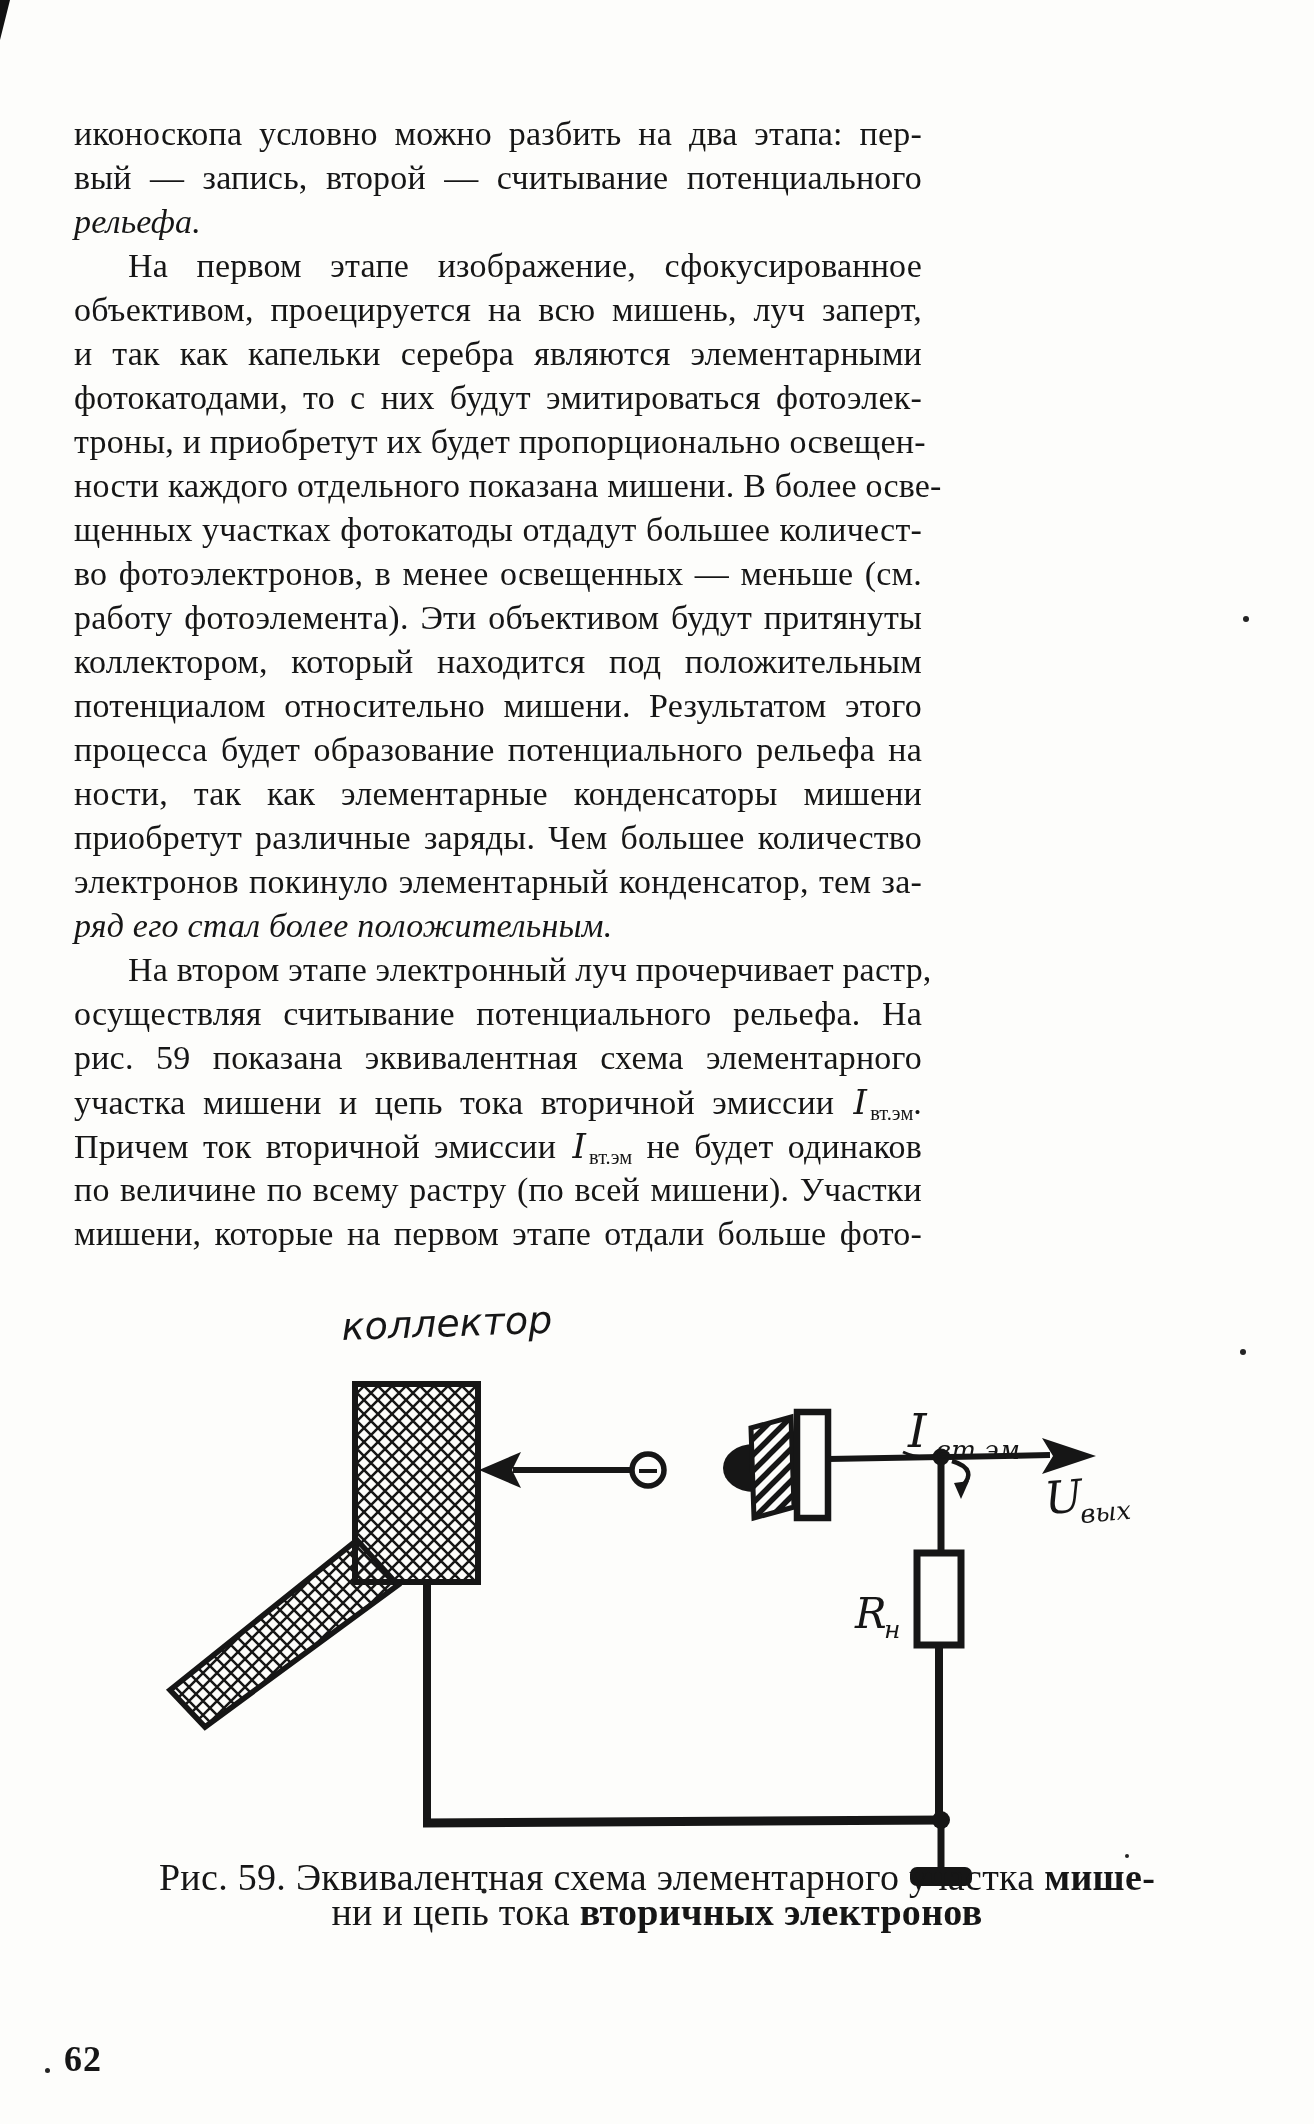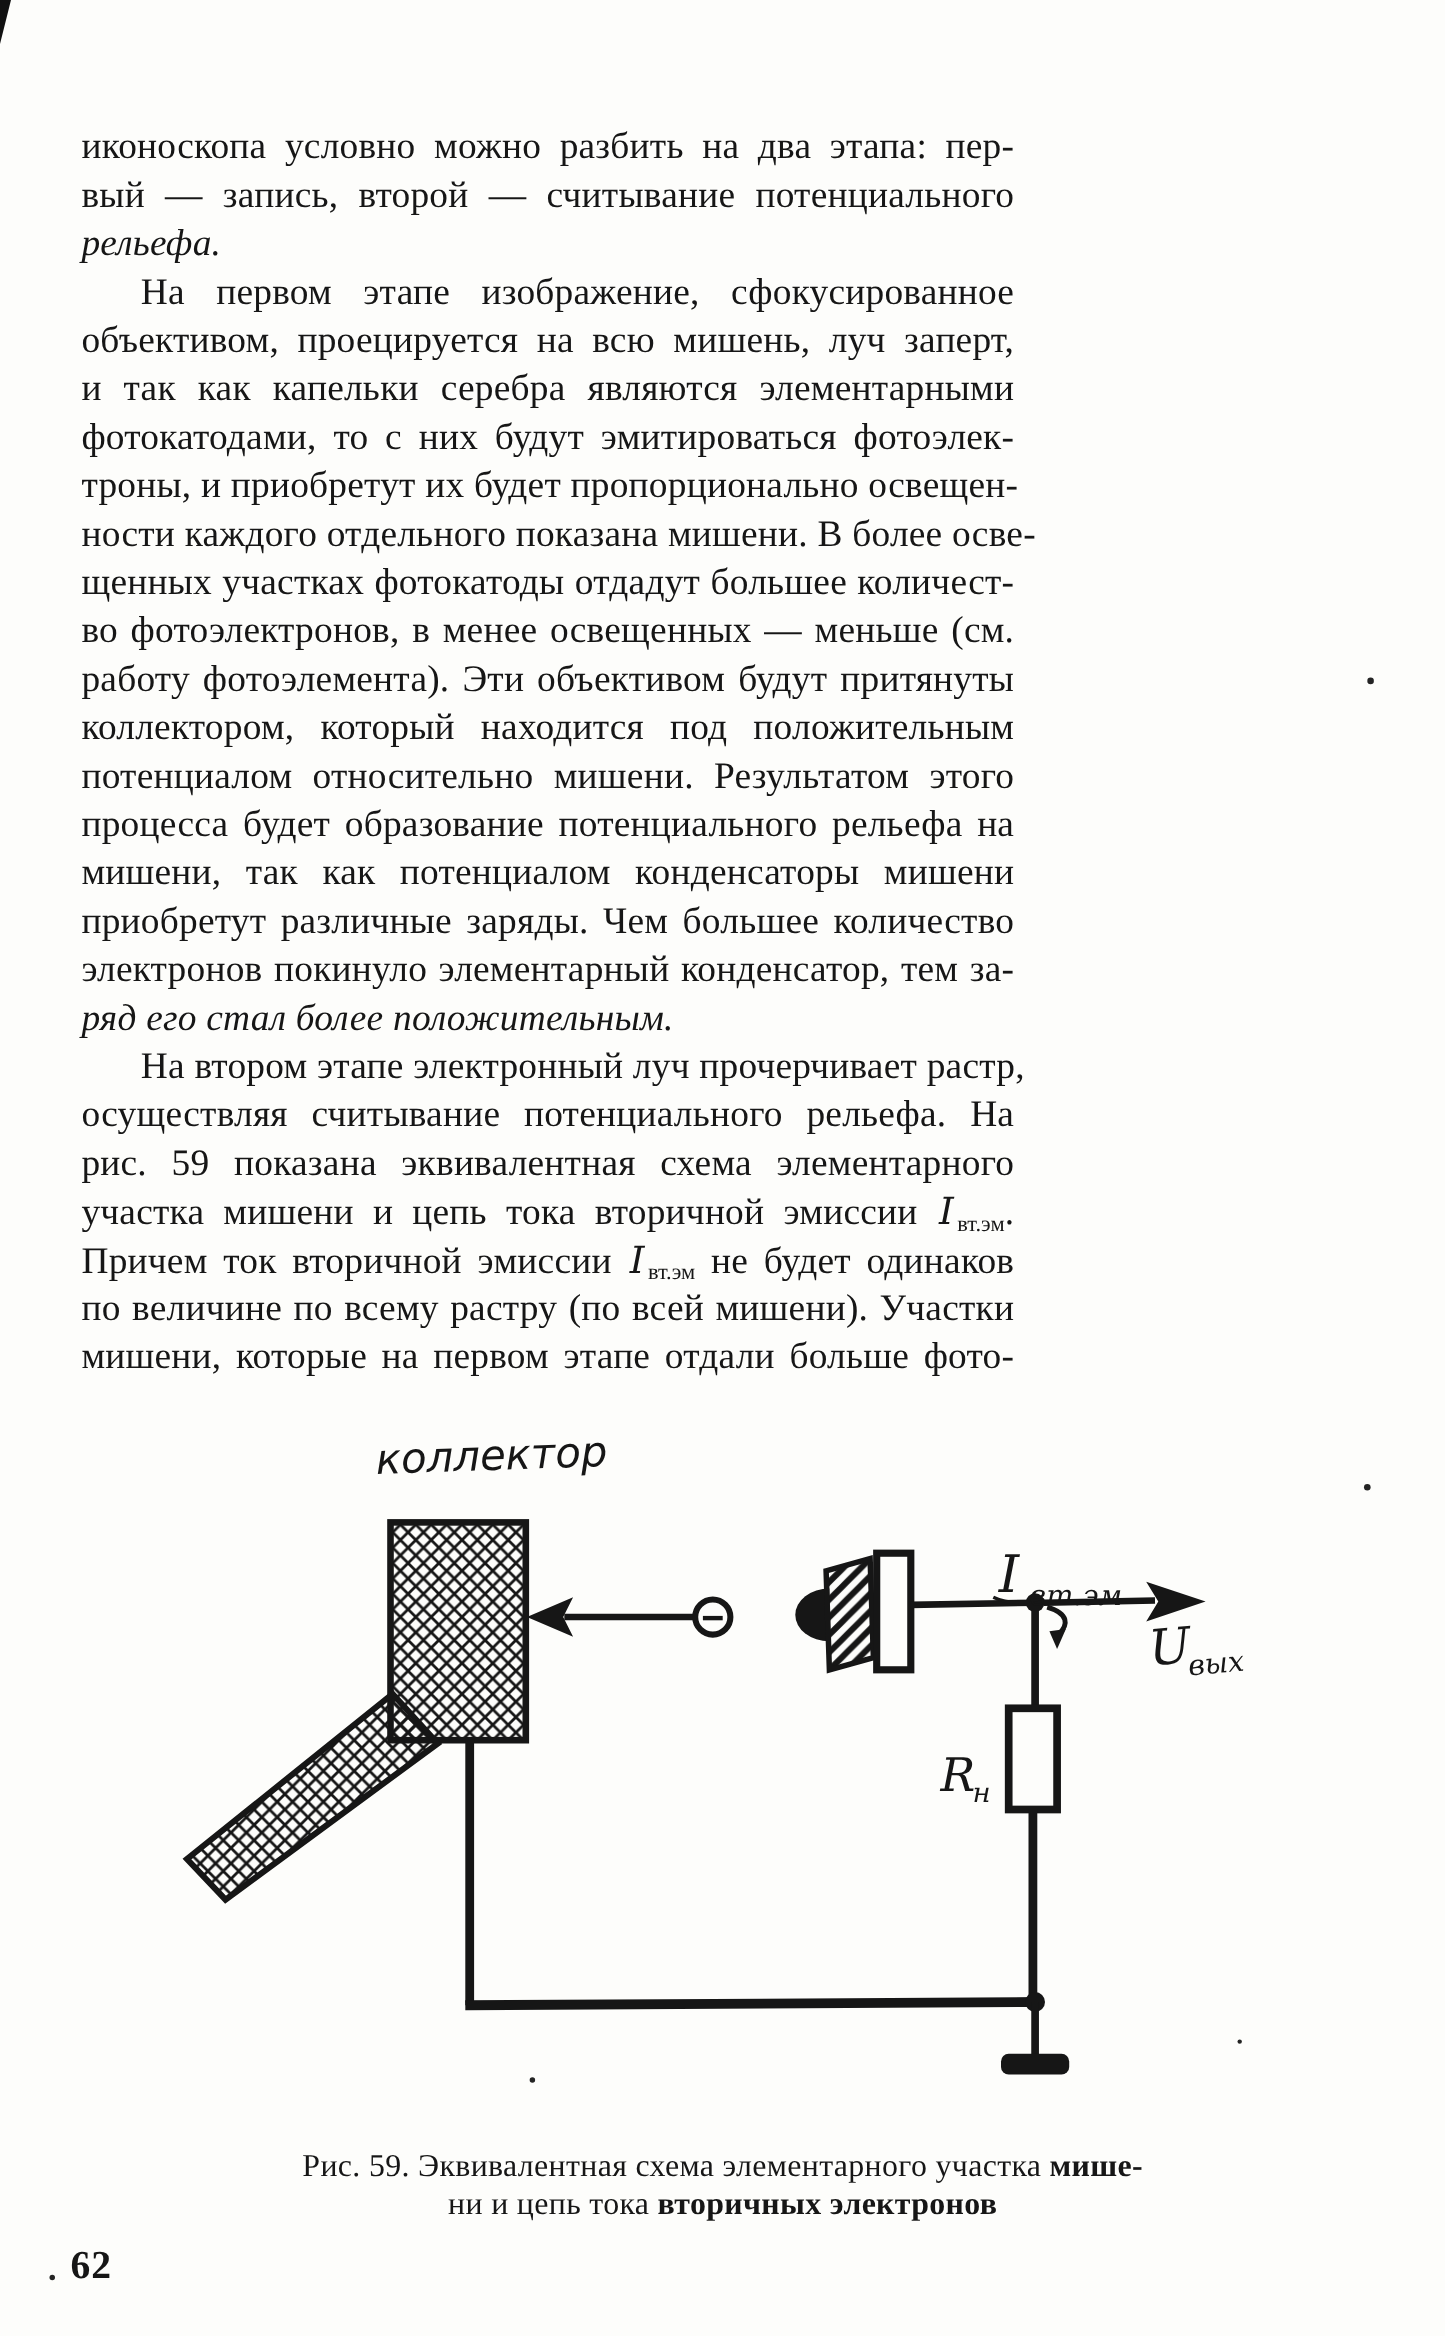--- a/index.html
+++ b/index.html
@@ -25,22 +25,22 @@
   }
   .fsub{
     font-size:0.6em;vertical-align:-0.28em;letter-spacing:0;
   }
   
   .figure-svg{position:absolute;left:0;top:1270px;}
   .fig-label{font-family:"DejaVu Sans", sans-serif;font-style:italic;}
   .fig-math{font-family:"DejaVu Serif", serif;font-style:italic;}
   
   .caption{
-    position:absolute;left:150px;top:1952px;width:1014px;
-    text-align:center;font-size:29px;line-height:35px;letter-spacing:0.3px;
+    position:absolute;left:150px;top:1860px;width:1014px;
+    text-align:center;font-size:38px;line-height:35px;letter-spacing:0.3px;
   }
   
   .page-number{
     position:absolute;left:64px;top:2038px;
     font-size:36px;font-weight:700;letter-spacing:1px;
   }
   
   .speck{position:absolute;background:#242424;border-radius:50%;}
   .corner-mark{
     position:absolute;left:0;top:0;width:10px;height:40px;background:#111;
@@ -63,21 +63,21 @@
     <div class="tline"><span>и так как капельки серебра являются элементарными</span></div>
     <div class="tline"><span>фотокатодами, то с них будут эмитироваться фотоэлек-</span></div>
     <div class="tline"><span>троны, и приобретут их будет пропорционально освещен-</span></div>
     <div class="tline"><span>ности каждого отдельного показана мишени. В более осве-</span></div>
     <div class="tline"><span>щенных участках фотокатоды отдадут большее количест-</span></div>
     <div class="tline"><span>во фотоэлектронов, в менее освещенных — меньше (см.</span></div>
     <div class="tline"><span>работу фотоэлемента). Эти объективом будут притянуты</span></div>
     <div class="tline"><span>коллектором, который находится под положительным</span></div>
     <div class="tline"><span>потенциалом относительно мишени. Результатом этого</span></div>
     <div class="tline"><span>процесса будет образование потенциального рельефа на</span></div>
-    <div class="tline"><span>мишени, так как потенциалом конденсаторы мишени</span></div>
+    <div class="tline"><span>ности, так как элементарные конденсаторы мишени</span></div>
     <div class="tline"><span>приобретут различные заряды. Чем большее количество</span></div>
     <div class="tline"><span>электронов покинуло элементарный конденсатор, тем за-</span></div>
     <div class="tline pend"><span>ряд его стал более положительным.</span></div>
     <div class="tline indent"><span>На втором этапе электронный луч прочерчивает растр,</span></div>
     <div class="tline"><span>осуществляя считывание потенциального рельефа. На</span></div>
     <div class="tline"><span>рис. 59 показана эквивалентная схема элементарного</span></div>
     <div class="tline"><span>участка мишени и цепь тока вторичной эмиссии </span><span class="fsym">I</span><span class="fsub">вт.эм</span><span>.</span></div>
     <div class="tline"><span>Причем ток вторичной эмиссии </span><span class="fsym">I</span><span class="fsub">вт.эм</span><span> не будет одинаков</span></div>
     <div class="tline"><span>по величине по всему растру (по всей мишени). Участки</span></div>
     <div class="tline"><span>мишени, которые на первом этапе отдали больше фото-</span></div>

